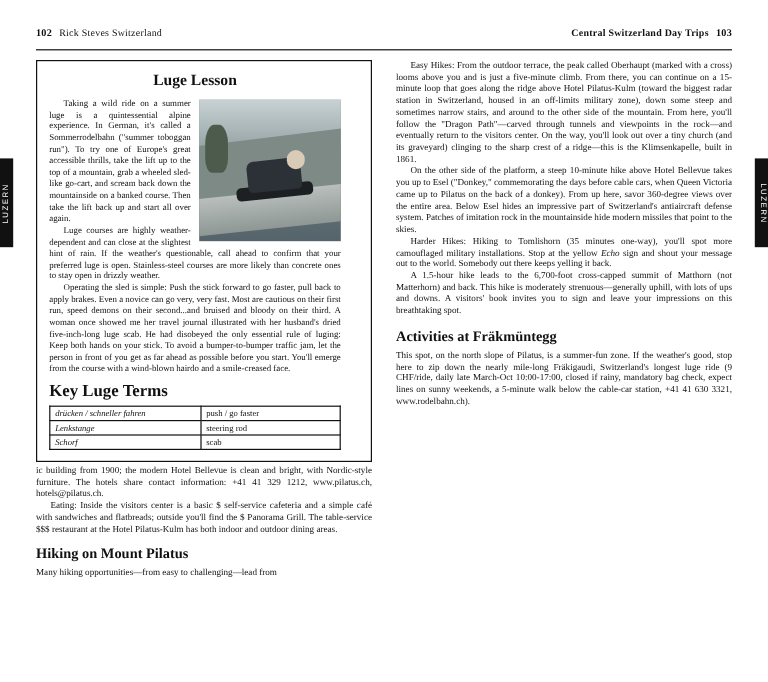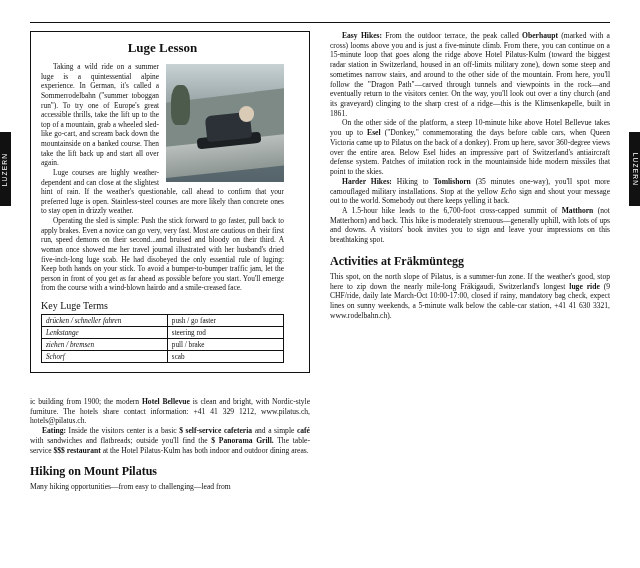--- a/index.html
+++ b/index.html
@@ -66,21 +66,21 @@
     line-height: 1.28;
     text-align: justify;
     text-indent: 12px;
     hyphens: auto;
   }
   p.noindent { text-indent: 0; }
   .sidebar {
     border: 1px solid #111;
     padding: 8px 25px 9px 10px;
     box-sizing: border-box;
-    margin-bottom: 24px;
+    margin-bottom: 2px;
   }
   .sidebar h2 {
     margin: 0 0 6px 0;
     text-align: center;
     font-size: 13px;
     font-weight: bold;
     font-family: "Liberation Serif", serif;
   }
   .sidebar p {
     font-size: 7.4px;
@@ -121,22 +121,22 @@
   .photo .luge {
     position: absolute; left: 26%; top: 60%; width: 54%; height: 9%;
     background: #1c2023; border-radius: 4px;
     transform: rotate(-6deg);
   }
   .photo .tree {
     position: absolute; left: 4%; top: 18%; width: 16%; height: 34%;
     background: #4d5b4c; border-radius: 40% 40% 30% 30%;
   }
   h3.sub {
-    font-size: 10px;
-    font-weight: normal;
+    font-size: 14px;
+    font-weight: bold;
     margin: 7px 0 3px 0;
   }
   table.terms {
     width: 100%;
     border-collapse: collapse;
     font-size: 7.2px;
   }
   table.terms td {
     border: 1px solid #111;
     padding: 1.5px 4px;
@@ -169,35 +169,45 @@
   }
   .tab span {
     transform: rotate(-90deg);
     white-space: nowrap;
   }
   .tab.right {
     left: auto;
     right: -2px;
   }
   .tab.right span { transform: rotate(90deg); }
-  b { font-weight: bold; }
+  b { font-weight: normal; }
   i { font-style: italic; }
 </style>
 </head>
 <body>
 
 <div class="page">
 
   <div class="tab">
       <span>LUZERN</span>
     </div>
   <div class="tab right">
       <span>LUZERN</span>
     </div>
 
+  <div class="running-head">
+    <div class="rh-left">
+      <span class="folio">102</span>
+      <span class="rh-book">Rick Steves Switzerland</span>
+    </div>
+    <div class="rh-right">
+      <span class="rh-title">Central Switzerland Day Trips</span>
+      <span class="folio">103</span>
+    </div>
+  </div>
   <hr class="rule">
 
   <div class="columns">
 
     <div class="col">
 
       <div class="sidebar">
         <h2>Luge Lesson</h2>
 
         <div class="photo">
@@ -219,24 +229,20 @@
           <tbody>
               <tr>
                 <td class="de">drücken / schneller fahren</td>
                 <td>push / go faster</td>
               </tr>
               <tr>
                 <td class="de">Lenkstange</td>
                 <td>steering rod</td>
               </tr>
               <tr>
-                <td class="de">ziehen / bremsen</td>
-                <td>pull / brake</td>
-              </tr>
-              <tr>
                 <td class="de">Schorf</td>
                 <td>scab</td>
               </tr>
             </tbody>
         </table>
       </div>
 
       <p class="noindent">ic building from 1900; the modern <b>Hotel Bellevue</b> is clean and bright, with Nordic-style furniture. The hotels share contact information: +41 41 329 1212, www.pilatus.ch, hotels@pilatus.ch.</p>
       <p><b>Eating:</b> Inside the visitors center is a basic <b>$ self-service cafeteria</b> and a simple <b>café</b> with sandwiches and flatbreads; outside you'll find the <b>$ Panorama Grill.</b> The table-service <b>$$$ restaurant</b> at the Hotel Pilatus-Kulm has both indoor and outdoor dining areas.</p>
       <h3 class="head">Hiking on Mount Pilatus</h3>

